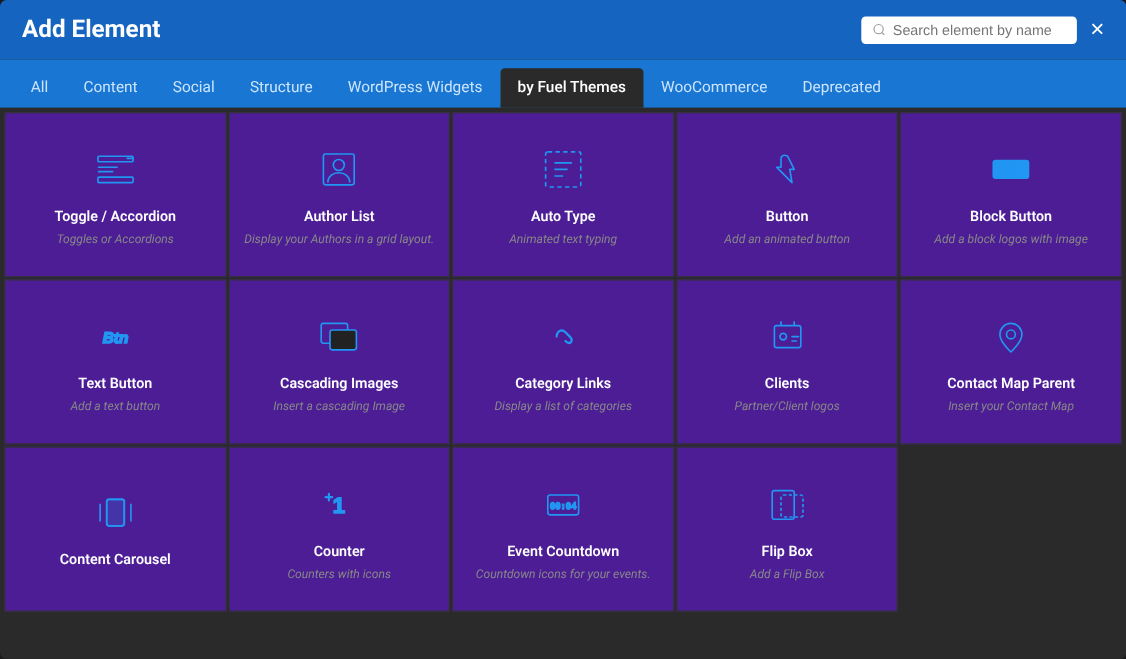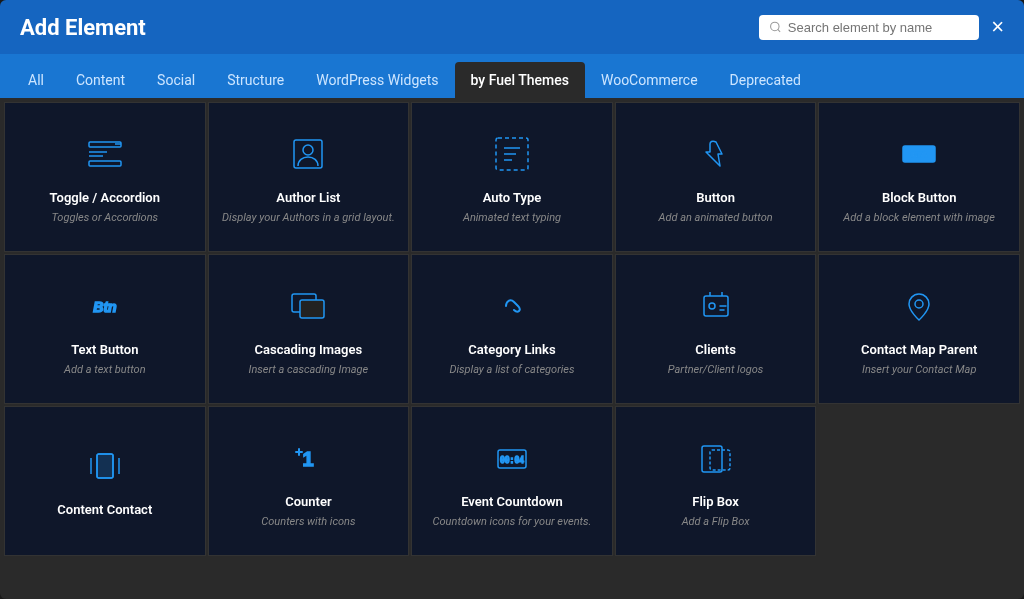--- a/index.html
+++ b/index.html
@@ -39,21 +39,21 @@
       align-items: center;
       gap: 12px;
     }
     .search-box {
       display: flex;
       align-items: center;
       background: #fff;
       border-radius: 4px;
       padding: 5px 10px;
       gap: 6px;
-      width: 220px;
+      width: 196px;
     }
     .search-box input {
       border: none;
       outline: none;
       font-size: 13px;
       color: #555;
       background: transparent;
       width: 100%;
     }
     .search-icon-svg {
@@ -97,21 +97,21 @@
       overflow-y: auto;
       background: #2a2a2a;
       padding: 4px;
     }
     .grid {
       display: grid;
       grid-template-columns: repeat(5, 1fr);
       gap: 2px;
     }
     .grid-item {
-      background: #0f172a;
+      background: #4c1d95;
       border: 1px solid #333;
       display: flex;
       flex-direction: column;
       align-items: center;
       justify-content: center;
       padding: 20px 10px 16px;
       cursor: pointer;
       min-height: 150px;
       text-align: center;
       transition: background 0.15s;
@@ -233,21 +233,21 @@
       </div>
 
       <div class="grid-item">
         <div class="grid-item-icon">
           <svg viewBox="0 0 40 40">
             <rect x="4" y="12" width="32" height="16" rx="2" fill="#2196f3"></rect>
             <text x="20" y="23" text-anchor="middle" fill="#fff" font-size="8" font-family="sans-serif" font-weight="bold">CTA</text>
           </svg>
         </div>
         <div class="grid-item-title">Block Button</div>
-        <div class="grid-item-desc">Add a block element with image</div>
+        <div class="grid-item-desc">Add a block logos with image</div>
       </div>
 
       <div class="grid-item">
         <div class="grid-item-icon">
           <svg viewBox="0 0 40 40">
             <text x="20" y="26" text-anchor="middle" fill="#2196f3" font-size="14" font-family="sans-serif" font-weight="700" font-style="italic">Btn</text>
           </svg>
         </div>
         <div class="grid-item-title">Text Button</div>
         <div class="grid-item-desc">Add a text button</div>
@@ -300,21 +300,21 @@
 
       <div class="grid-item">
         <div class="grid-item-icon">
           <svg viewBox="0 0 40 40">
             <rect x="12" y="8" width="16" height="24" rx="2" stroke="#2196f3" stroke-width="1.5" fill="none"></rect>
             <rect x="12" y="8" width="16" height="24" rx="2" fill="#2196f3" fill-opacity="0.2"></rect>
             <line x1="6" y1="12" x2="6" y2="28" stroke="#2196f3" stroke-width="1.5"></line>
             <line x1="34" y1="12" x2="34" y2="28" stroke="#2196f3" stroke-width="1.5"></line>
           </svg>
         </div>
-        <div class="grid-item-title">Content Contact</div>
+        <div class="grid-item-title">Content Carousel</div>
       </div>
 
       <div class="grid-item">
         <div class="grid-item-icon">
           <svg viewBox="0 0 40 40">
             <line x1="8" y1="14" x2="14" y2="14" stroke="#2196f3" stroke-width="2" stroke-linecap="round"></line>
             <line x1="11" y1="11" x2="11" y2="17" stroke="#2196f3" stroke-width="2" stroke-linecap="round"></line>
             <text x="20" y="28" text-anchor="middle" fill="#2196f3" font-size="20" font-family="sans-serif" font-weight="700">1</text>
           </svg>
         </div>

